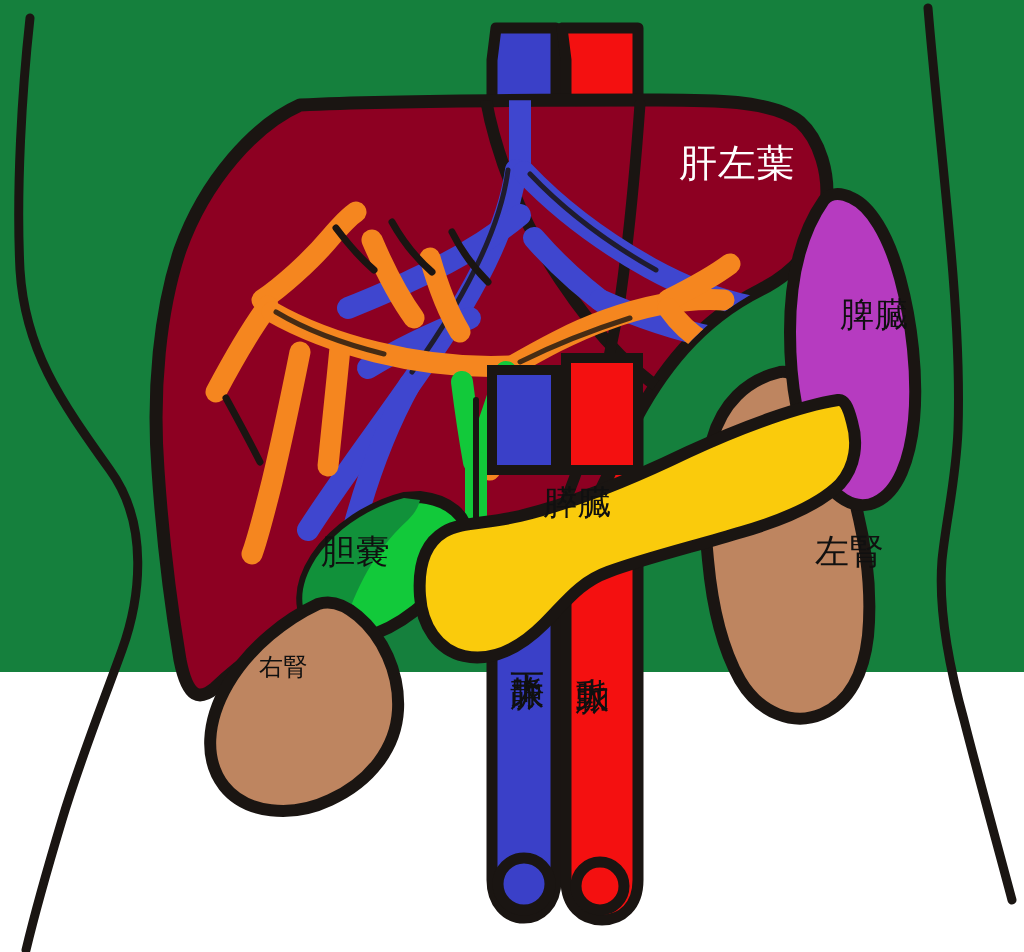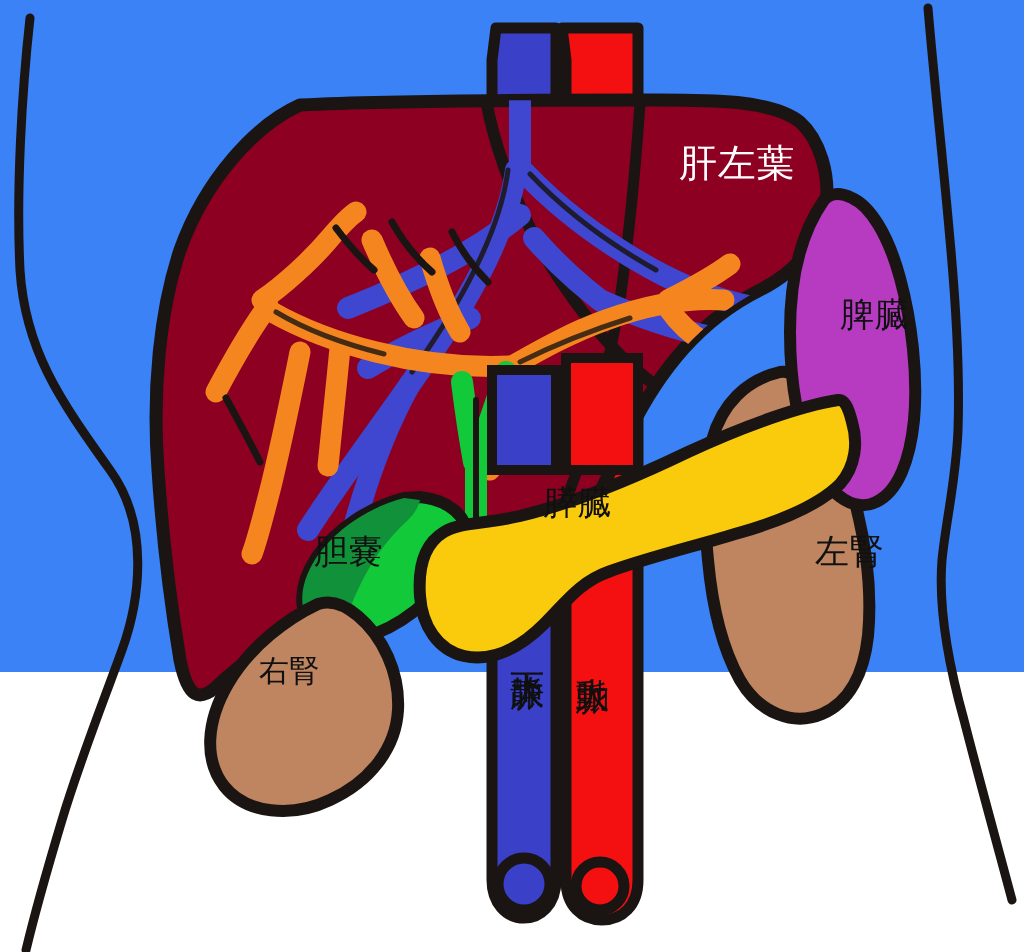--- a/index.html
+++ b/index.html
@@ -1,21 +1,21 @@
 <!DOCTYPE html>
 <html lang="ja"><head>
 <meta charset="utf-8">
 <title>腹部臓器解剖図</title>
 <style>
   html,body{margin:0;padding:0;background:#ffffff;}
   body{
     width:1024px;height:952px;overflow:hidden;
     font-family:"DejaVu Sans","Liberation Sans",sans-serif;
   }
-  #stage{position:relative;width:1024px;height:672px;background:#3b82f6;}
+  #stage{position:relative;width:1024px;height:672px;background:#15803d;}
   svg#anatomy{display:block;width:1024px;height:952px;}
   .organ-label{
     position:absolute;
     font-family:"DejaVu Sans","Liberation Sans",sans-serif;
     font-weight:400;
     white-space:pre;
     line-height:1.08;
     pointer-events:none;
     letter-spacing:0.02em;
   }
@@ -187,23 +187,23 @@
 
   </svg>
 
   <div class="organ-label lbl-white" style="left:679px;top:143px;font-size:38px;">肝左葉</div>
 
 
   <div class="organ-label lbl-black" style="left:840px;top:296px;font-size:34px;">脾臓</div>
 
   <div class="organ-label lbl-black" style="left:770px;top:533px;font-size:34px;margin-left:45px;">左腎</div>
 
-  <div class="organ-label lbl-black" style="left:259px;top:655px;font-size:30px;">右腎</div>
-
-  <div class="organ-label lbl-black" style="left:314px;top:533px;font-size:34px;">胆嚢</div>
+  <div class="organ-label lbl-black" style="left:259px;top:655px;font-size:24px;">右腎</div>
+
+  <div class="organ-label lbl-black" style="left:321px;top:533px;font-size:34px;">胆嚢</div>
 
   <div class="organ-label lbl-black" style="left:543px;top:484px;font-size:34px;">膵臓</div>
 
   <div class="organ-label lbl-black vertical" style="left:510px;top:646px;font-size:34px;">下大静脈</div>
 
   <div class="organ-label lbl-black vertical" style="left:575px;top:651px;font-size:34px;">大動脈</div>
 
 </div>
 
 </body></html>

